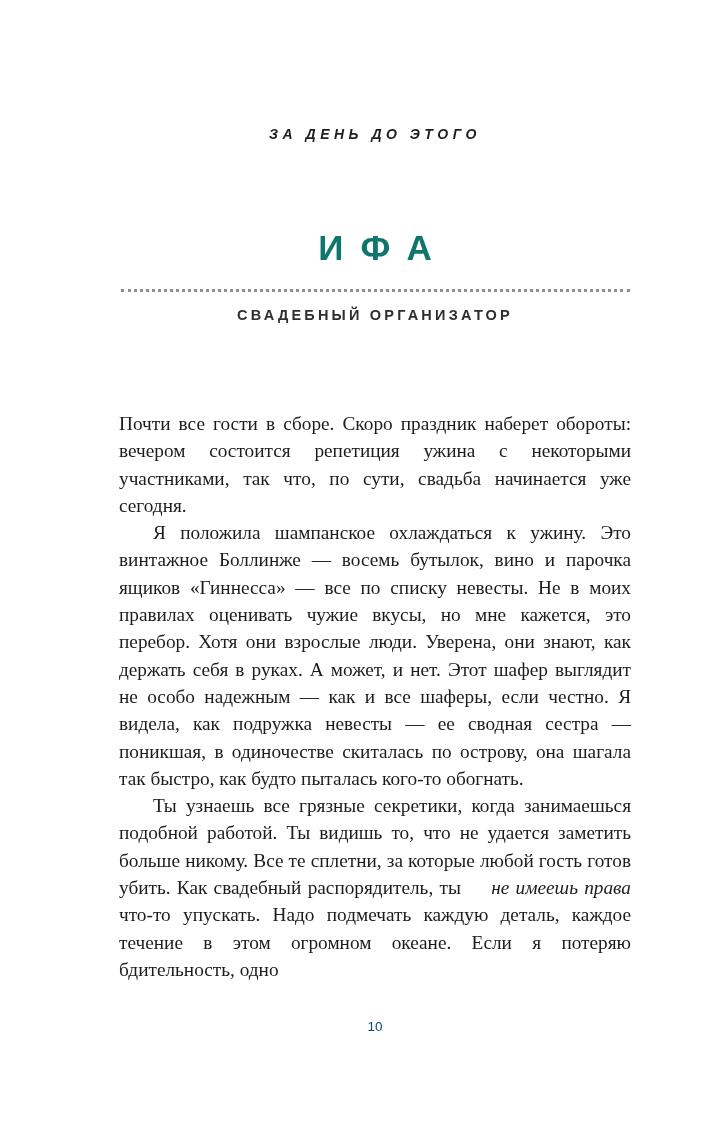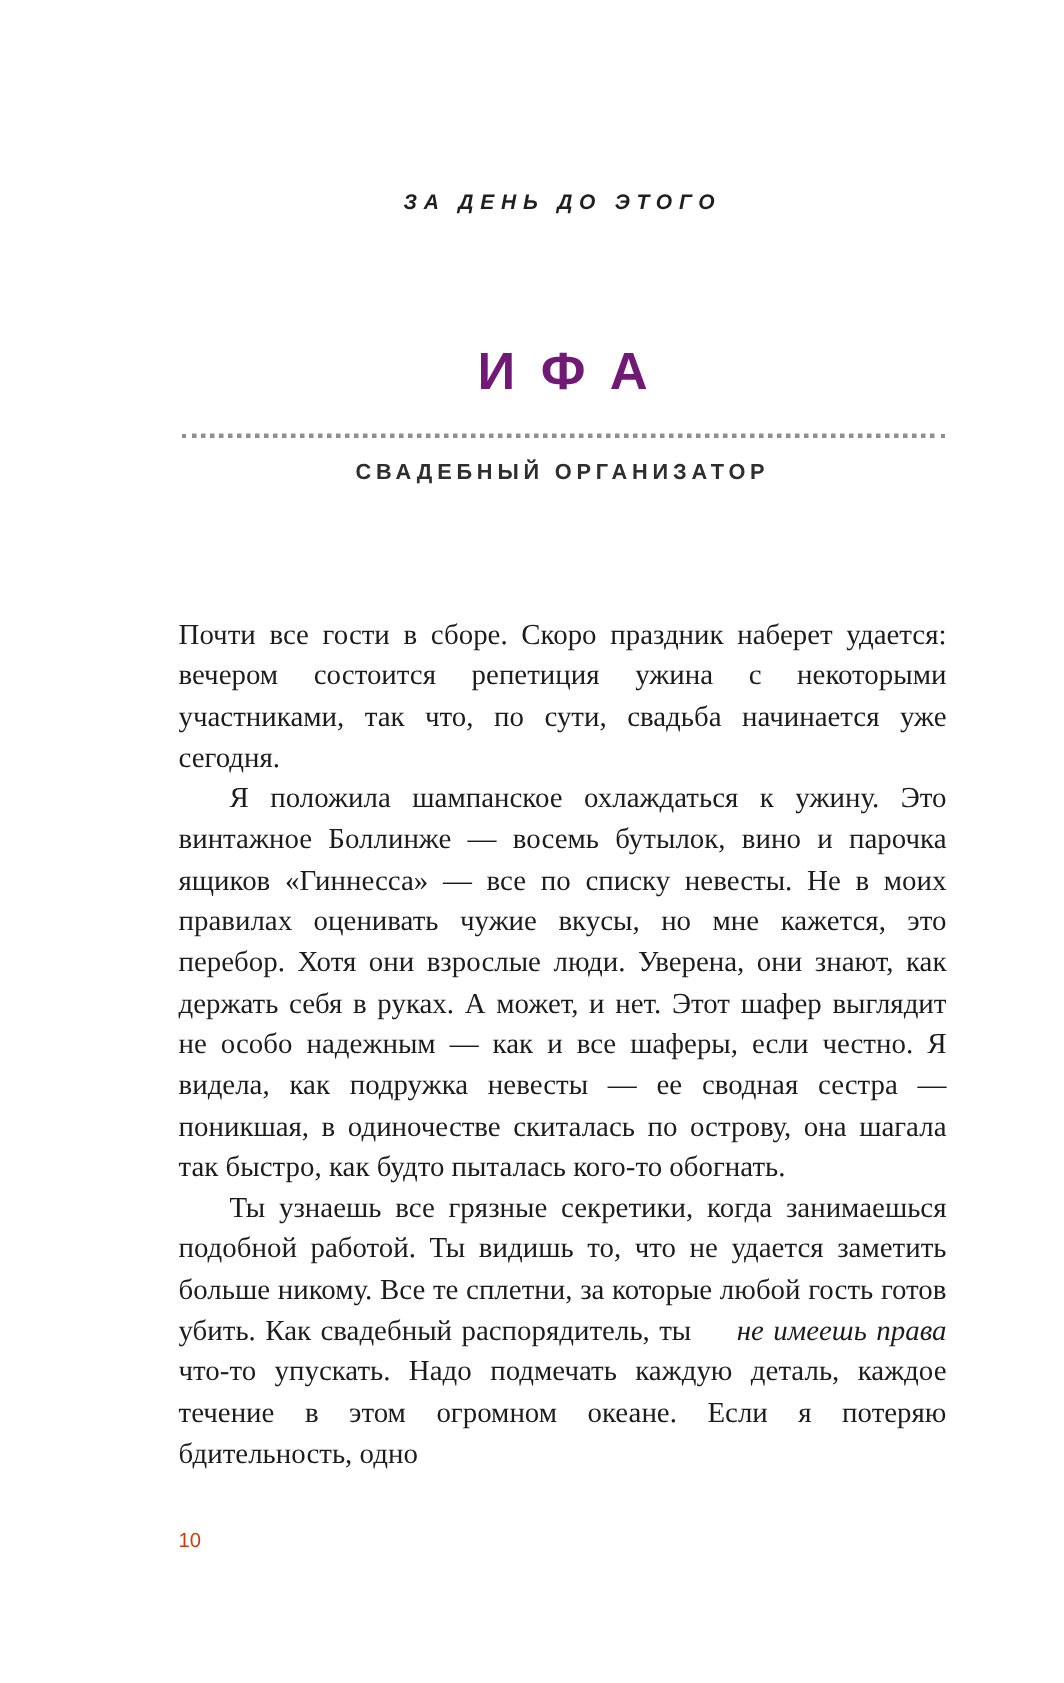--- a/index.html
+++ b/index.html
@@ -32,21 +32,21 @@
     font-style: italic;
   }
   .chapter-title {
     top: 228px;
     text-align: center;
     font-family: "Liberation Sans", sans-serif;
     font-weight: bold;
     font-size: 35px;
     letter-spacing: 17px;
     text-indent: 17px; 
-    color: #701a75;
+    color: #0f766e;
   }
   .divider {
     position: absolute;
     top: 289px;
     left: 121px;
     width: 509px;
     height: 0;
     border-top: 3px dotted #8f8f8f;
   }
   .subtitle {
@@ -75,39 +75,40 @@
   }
   .body-text .em {
     font-style: italic;
     margin-left: 24px;
   }
   .page-number {
     position: absolute;
     top: 1019px;
     left: 119px;
     width: 512px;
+    text-align: center;
     font-family: "Liberation Sans", sans-serif;
     font-size: 13.5px;
-    color: #c2410c;
+    color: #0c4a6e;
   }
 </style>
 </head>
 <body>
 
 <div class="page">
 
   <div class="content-col running-head">ЗА ДЕНЬ ДО ЭТОГО</div>
 
   <div class="content-col chapter-title">ИФА</div>
 
   <div class="divider"></div>
 
   <div class="content-col subtitle">СВАДЕБНЫЙ ОРГАНИЗАТОР</div>
 
   <div class="content-col body-text">
-    <p>Почти все гости в сборе. Скоро праздник наберет удается: вечером состоится репетиция ужина с некоторыми участниками, так что, по сути, свадьба начинается уже сегодня.</p>
+    <p>Почти все гости в сборе. Скоро праздник наберет обороты: вечером состоится репетиция ужина с некоторыми участниками, так что, по сути, свадьба начинается уже сегодня.</p>
     <p class="indented">Я положила шампанское охлаждаться к ужину. Это винтажное Боллинже — восемь бутылок, вино и парочка ящиков «Гиннесса» — все по списку невесты. Не в моих правилах оценивать чужие вкусы, но мне кажется, это перебор. Хотя они взрослые люди. Уверена, они знают, как держать себя в руках. А может, и нет. Этот шафер выглядит не особо надежным — как и все шаферы, если честно. Я видела, как подружка невесты — ее сводная сестра — поникшая, в одиночестве скиталась по острову, она шагала так быстро, как будто пыталась кого-то обогнать.</p>
     <p class="indented"><span>Ты узнаешь все грязные секретики, когда занимаешься подобной работой. Ты видишь то, что не удается заметить больше никому. Все те сплетни, за которые любой гость готов убить. Как свадебный распорядитель, ты </span><span class="em">не имеешь права</span><span> что-то упускать. Надо подмечать каждую деталь, каждое течение в этом огромном океане. Если я потеряю бдительность, одно</span></p>
   </div>
 
   <div class="page-number">10</div>
 
 </div>
 
 </body></html>

